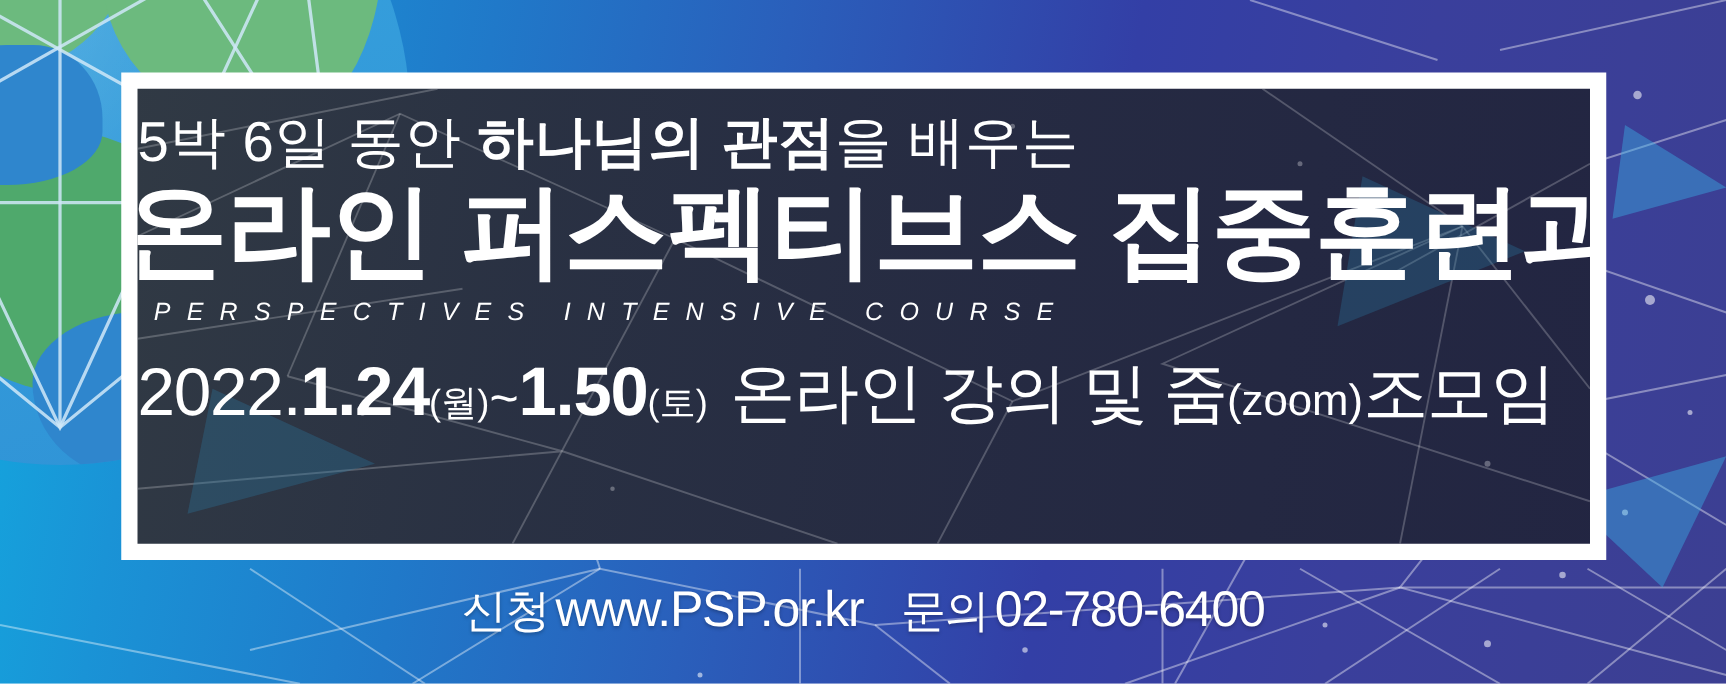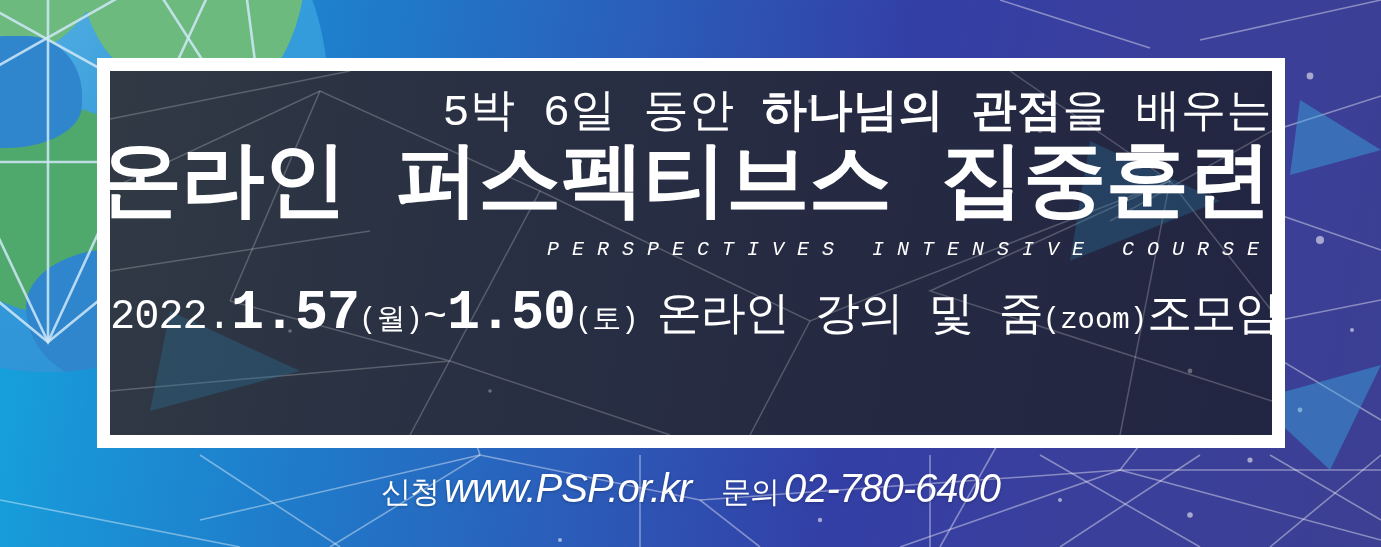--- a/index.html
+++ b/index.html
@@ -66,22 +66,21 @@
         rgba(30,35,60,.97) 62%,
         rgba(30,33,62,.98) 100%);
     overflow:hidden;
   }
   .panel-net{position:absolute;inset:0;}
 
   
   .copy{
     position:absolute;left:0;right:0;top:0;bottom:0;
     color:#fff;
-    text-align:right;
-    font-family:Liberation Mono, monospace;
+    text-align:left;
   }
 
   .line-sub{
     position:absolute;left:0;right:0;top:20px;
     font-size:45px;line-height:1;
     font-weight:400;
     letter-spacing:.5px;
     white-space:nowrap;
   }
   .line-sub .bold{font-weight:700;}
@@ -103,36 +102,36 @@
     letter-spacing:13px;
     text-indent:13px;
     white-space:nowrap;
   }
 
   .line-date{
     position:absolute;left:0;right:0;top:215px;
     white-space:nowrap;
     line-height:1;
   }
-  .line-date .yr{font-size:42px;font-weight:300;letter-spacing:-1px;}
+  .line-date .yr{font-size:54px;font-weight:300;letter-spacing:-1px;}
   .line-date .big{font-size:55px;font-weight:700;letter-spacing:-1px;}
   .line-date .dow{font-size:29px;font-weight:400;}
   .line-date .tilde{font-size:40px;font-weight:400;}
-  .line-date .mode{font-size:45px;font-weight:500;letter-spacing:-1px;margin-top:44px;}
-  .line-date .zoom{font-size:29px;font-weight:400;}
+  .line-date .mode{font-size:52px;font-weight:500;letter-spacing:-1px;margin-top:44px;}
+  .line-date .zoom{font-size:35px;font-weight:400;}
 
   
   .contact{
     position:absolute;left:0;right:0;top:468px;
     text-align:center;color:#fff;
     white-space:nowrap;line-height:1;
     text-shadow:0 1px 3px rgba(0,0,0,.25);
   }
-  .contact .kr{font-size:30px;font-weight:500;letter-spacing:-1px;}
-  .contact .val{font-size:40px;font-weight:500;letter-spacing:-1px;font-style:italic;}
+  .contact .kr{font-size:36px;font-weight:500;letter-spacing:-1px;}
+  .contact .val{font-size:40px;font-weight:500;letter-spacing:-1px;}
   .contact .gap{display:inline-block;width:30px;}
   .contact .gap-s{display:inline-block;width:5px;}
 </style>
 </head>
 <body>
 
 <div id="banner">
 
   <div class="bg-base"></div>
 
@@ -240,21 +239,21 @@
       </svg>
 
       <div class="copy">
 
         <div class="line-sub"><span>5박 6일 동안 </span><span class="bold">하나님의 관점</span><span>을 배우는</span></div>
 
         <div class="line-title">온라인 퍼스펙티브스 집중훈련과정</div>
 
         <div class="line-eng">PERSPECTIVES INTENSIVE COURSE</div>
 
-        <div class="line-date"><span class="yr">2022.</span><span class="big">1.57</span><span class="dow">(월)</span><span class="tilde">~</span><span class="big">1.50</span><span class="dow">(토)</span><span class="gap-s" style="display:inline-block;width:18px;"></span><span class="mode">온라인 강의 및 줌</span><span class="zoom">(zoom)</span><span class="mode">조모임</span></div>
+        <div class="line-date"><span class="yr">2022.</span><span class="big">1.24</span><span class="dow">(월)</span><span class="tilde">~</span><span class="big">1.50</span><span class="dow">(토)</span><span class="gap-s" style="display:inline-block;width:18px;"></span><span class="mode">온라인 강의 및 줌</span><span class="zoom">(zoom)</span><span class="mode">조모임</span></div>
 
       </div>
     </div>
   </div>
 
   <div class="contact"><span class="kr">신청</span><span class="gap-s"></span><span class="val">www.PSP.or.kr</span><span class="gap"></span><span class="kr">문의</span><span class="gap-s"></span><span class="val">02-780-6400</span></div>
 
 </div>
 
 </body></html>

